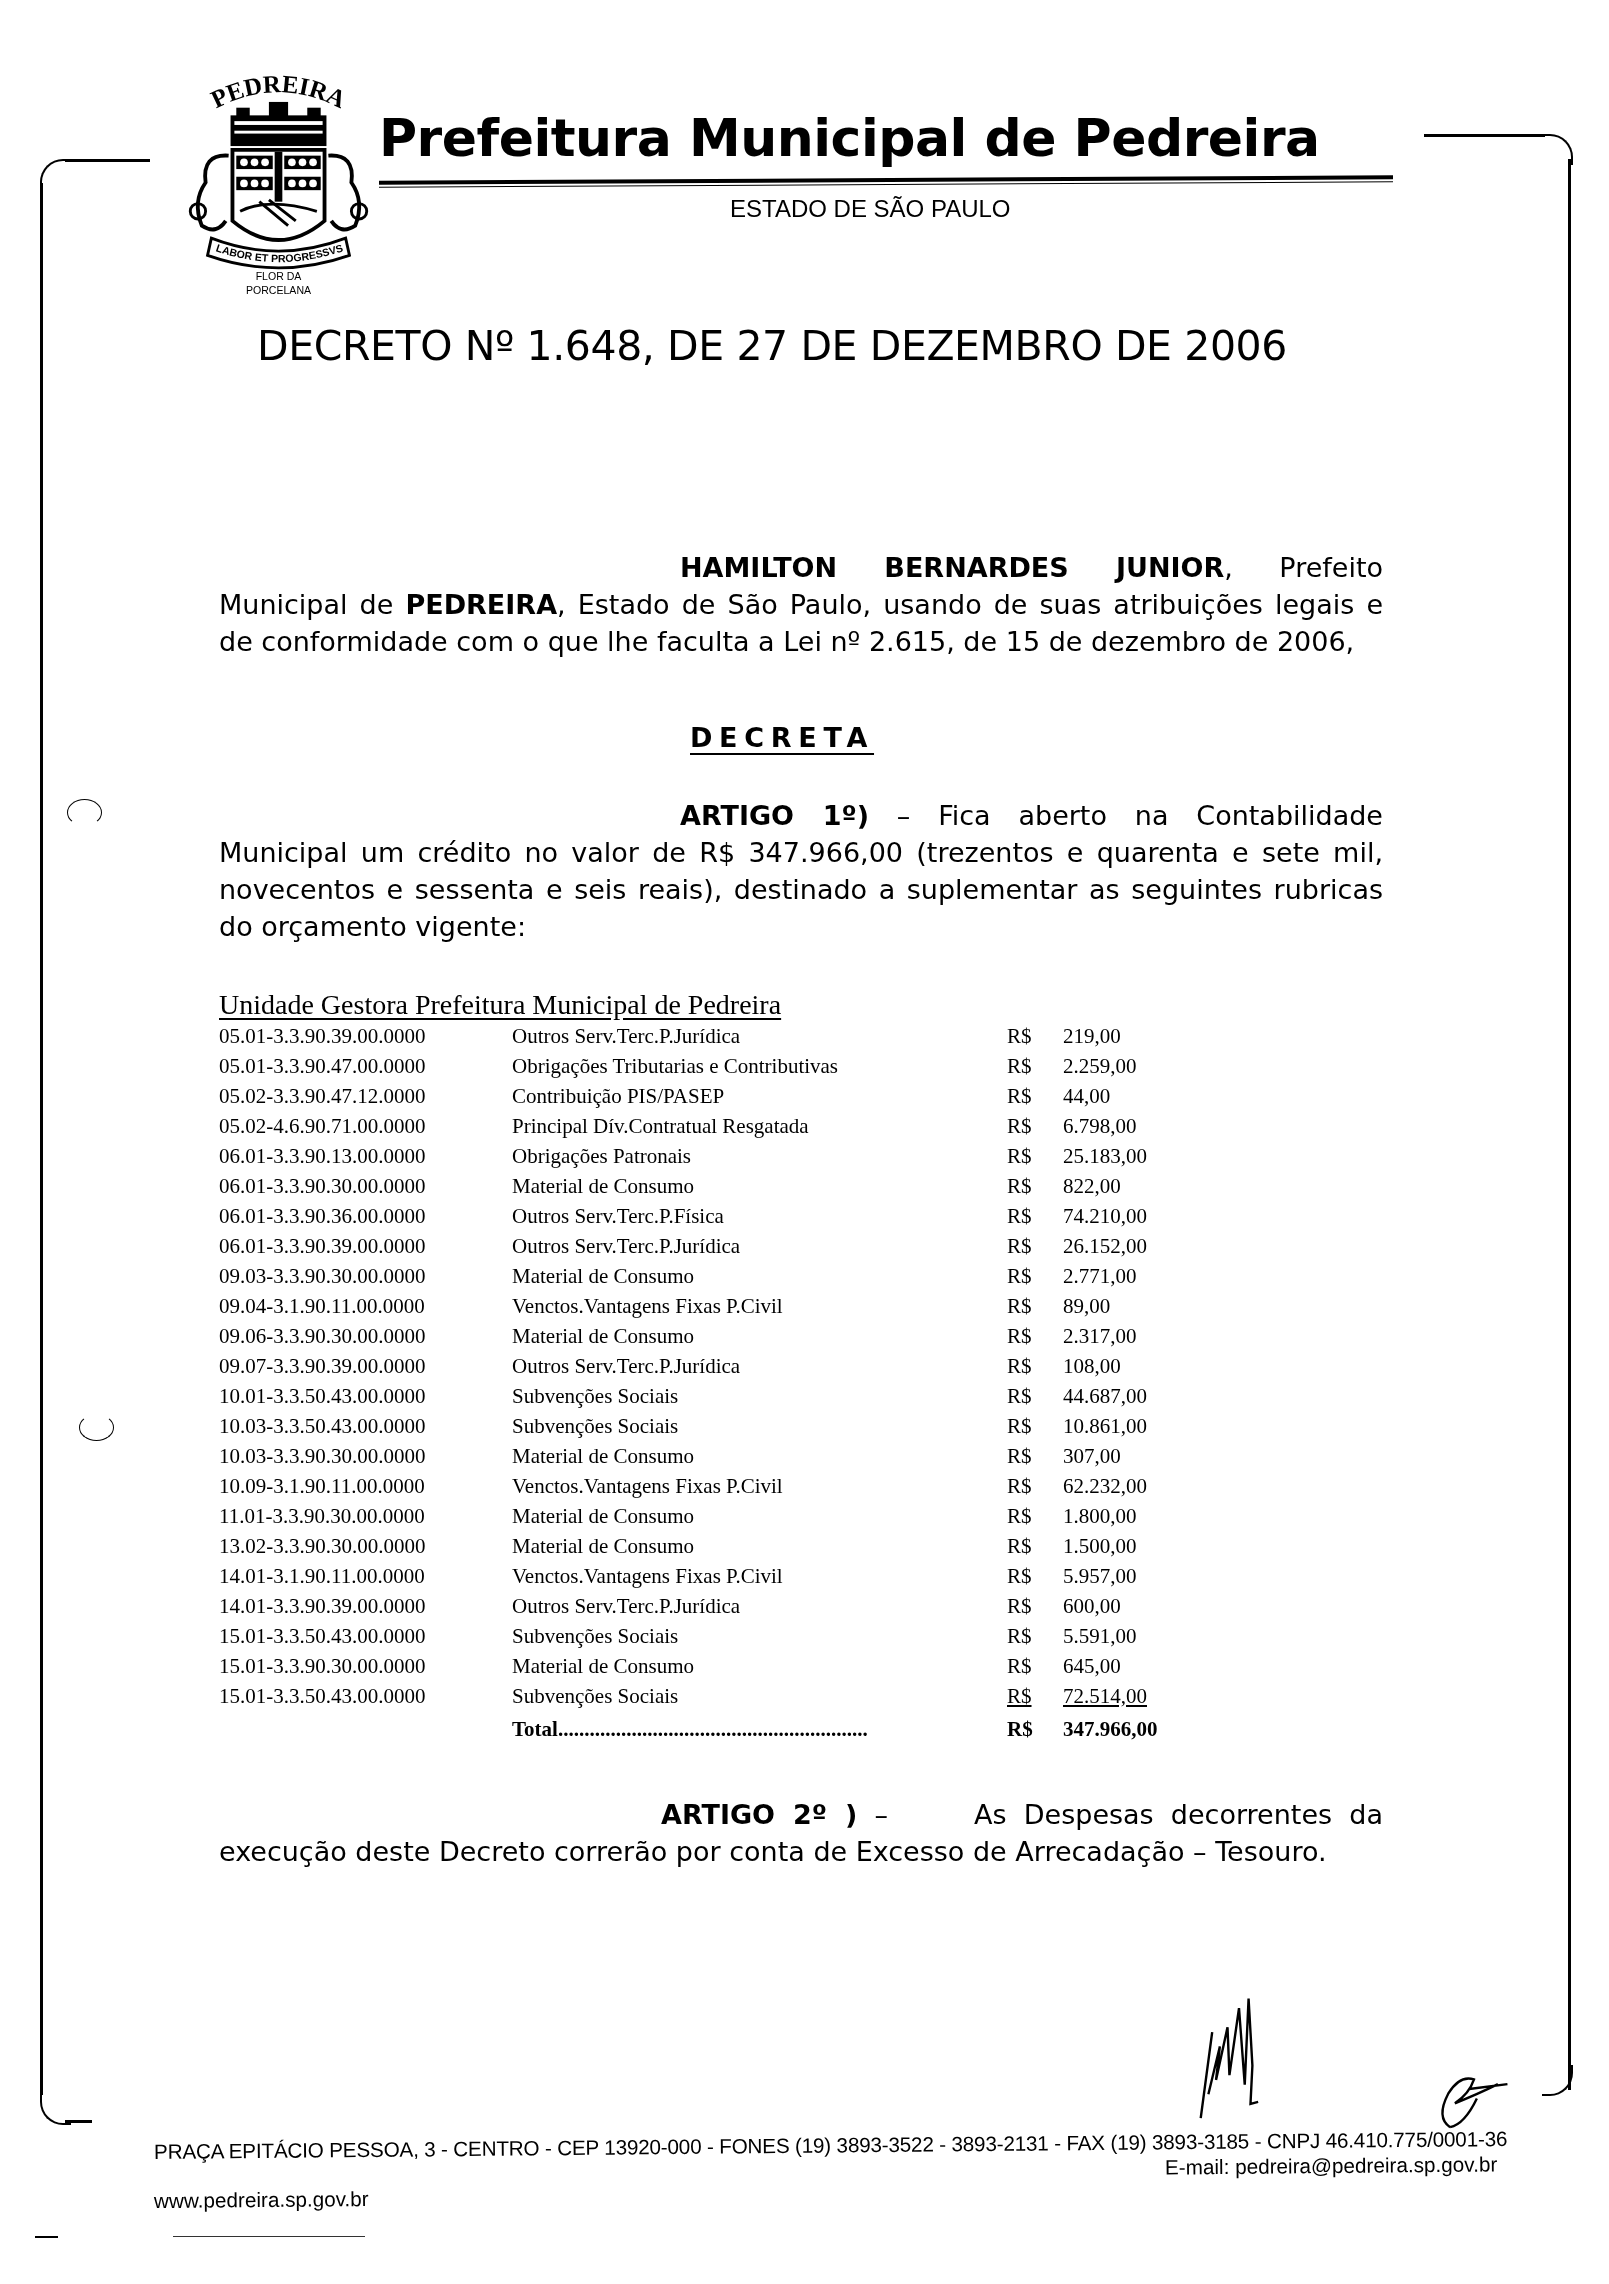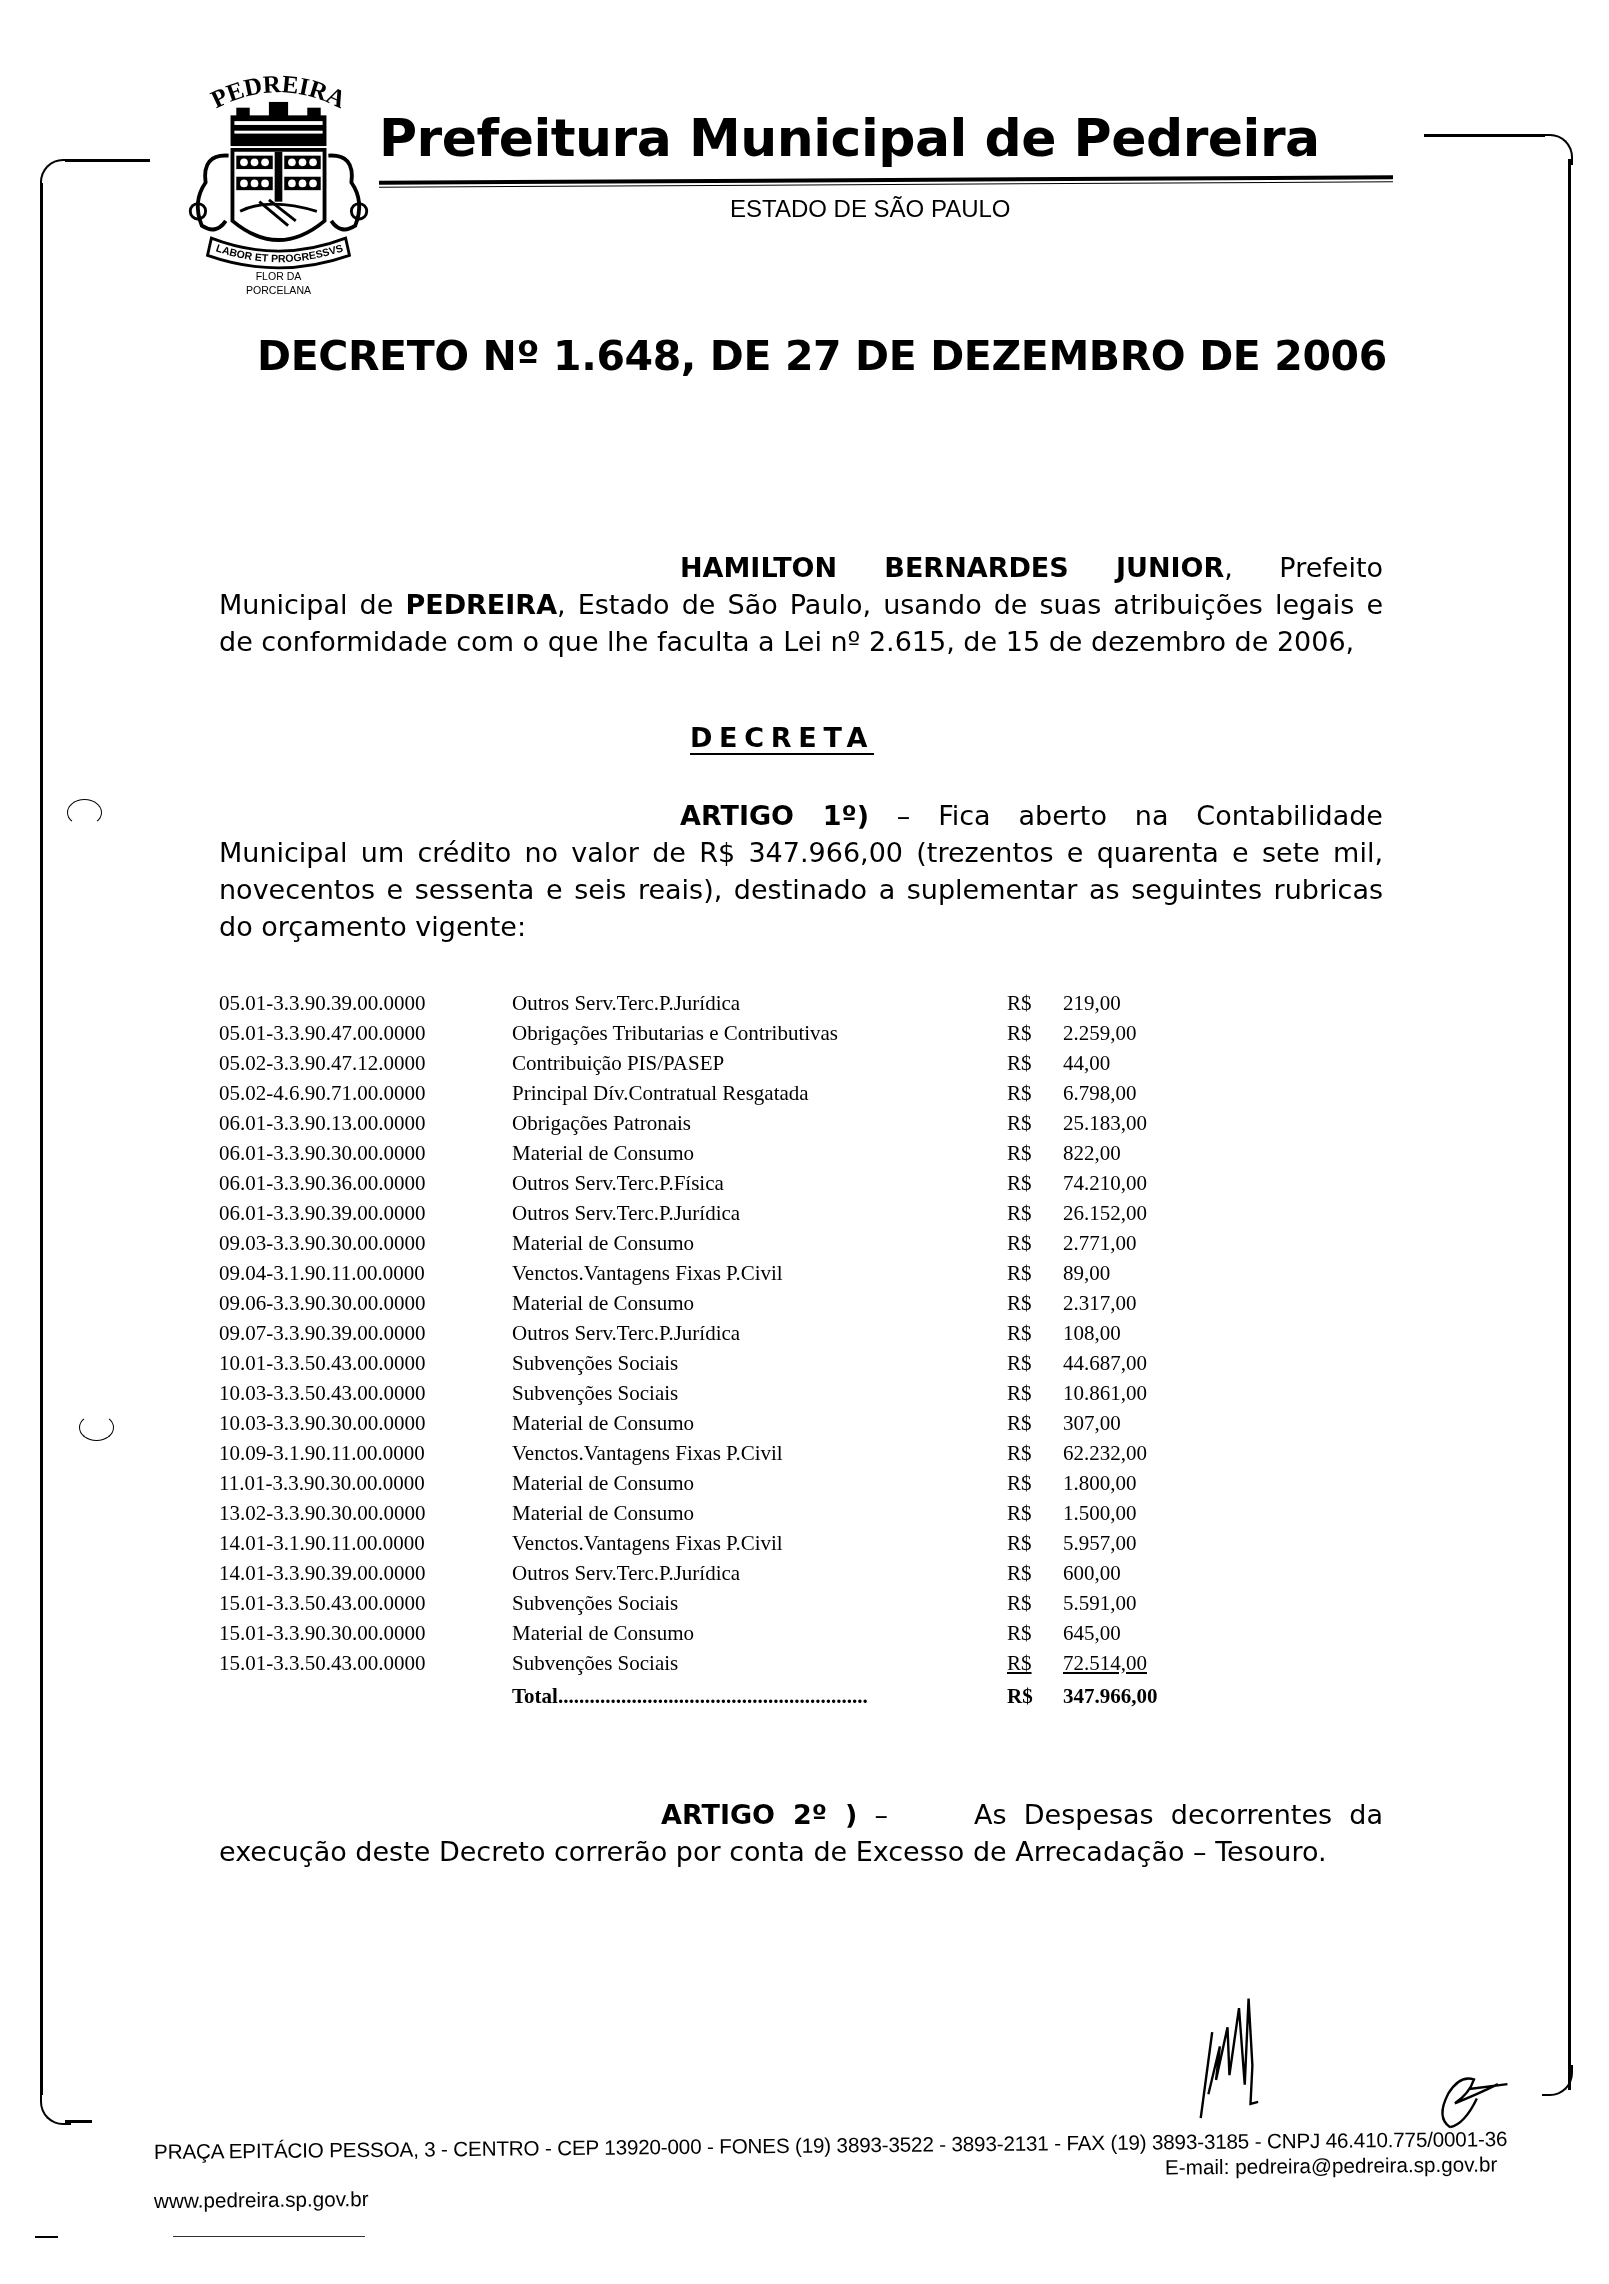--- a/index.html
+++ b/index.html
@@ -35,22 +35,22 @@
     }
     .title-rule1 { position: absolute; left: 379px; top: 178px; width: 1014px; height: 3.8px; background: #000; transform: rotate(-0.3deg); }
     .title-rule2 { position: absolute; left: 379px; top: 184px; width: 1014px; height: 1px; background: #000; transform: rotate(-0.3deg); }
     .subtitle {
       position: absolute; left: 730px; top: 195px;
       font-family: "Liberation Sans", sans-serif; font-size: 24px; white-space: nowrap;
     }
 
     
     .decree-title {
-      position: absolute; left: 257px; top: 332px;
-      font-family: "DejaVu Sans", sans-serif; font-weight: bold; font-size: 41px;
+      position: absolute; left: 257px; top: 322px;
+      font-family: "DejaVu Sans", sans-serif; font-weight: normal; font-size: 41px;
       white-space: nowrap; letter-spacing: -0.4px;
     }
     .ementa {
       position: absolute; left: 682px; top: 430px;
       font-family: "Liberation Serif", serif; font-style: italic; font-size: 25px;
       line-height: 35px; white-space: nowrap;
     }
 
     
     .body-text {
@@ -182,20 +182,21 @@
 <div class="ementa">
 </div>
 
 <div class="body-text p-preamble"><span class="indent"></span><span class="bold">HAMILTON BERNARDES JUNIOR</span><span>, Prefeito Municipal de </span><span class="bold">PEDREIRA</span><span>, Estado de São Paulo, usando de suas atribuições legais e de conformidade com o que lhe faculta a Lei nº 2.615, de 15 de dezembro de 2006,</span></div>
 
 <div class="decreta">DECRETA</div>
 
 <div class="body-text p-art1"><span class="indent"></span><span class="bold">ARTIGO 1º)</span><span> – Fica aberto na  Contabilidade Municipal um crédito no valor de R$ 347.966,00 (trezentos e quarenta e sete mil, novecentos e sessenta e seis reais), destinado a suplementar as seguintes rubricas do orçamento vigente:</span></div>
 
 <div class="table-block">
+  <div class="table-heading">Unidade Gestora Prefeitura Municipal de Pedreira</div>
   <div id="rows">
       <div class="row">
         <span class="c-code">05.01-3.3.90.39.00.0000</span>
         <span class="c-desc">Outros Serv.Terc.P.Jurídica</span>
         <span class="c-cur">R$</span>
         <span class="c-val">219,00</span>
       </div>
       <div class="row">
         <span class="c-code">05.01-3.3.90.47.00.0000</span>
         <span class="c-desc">Obrigações Tributarias e Contributivas</span>

